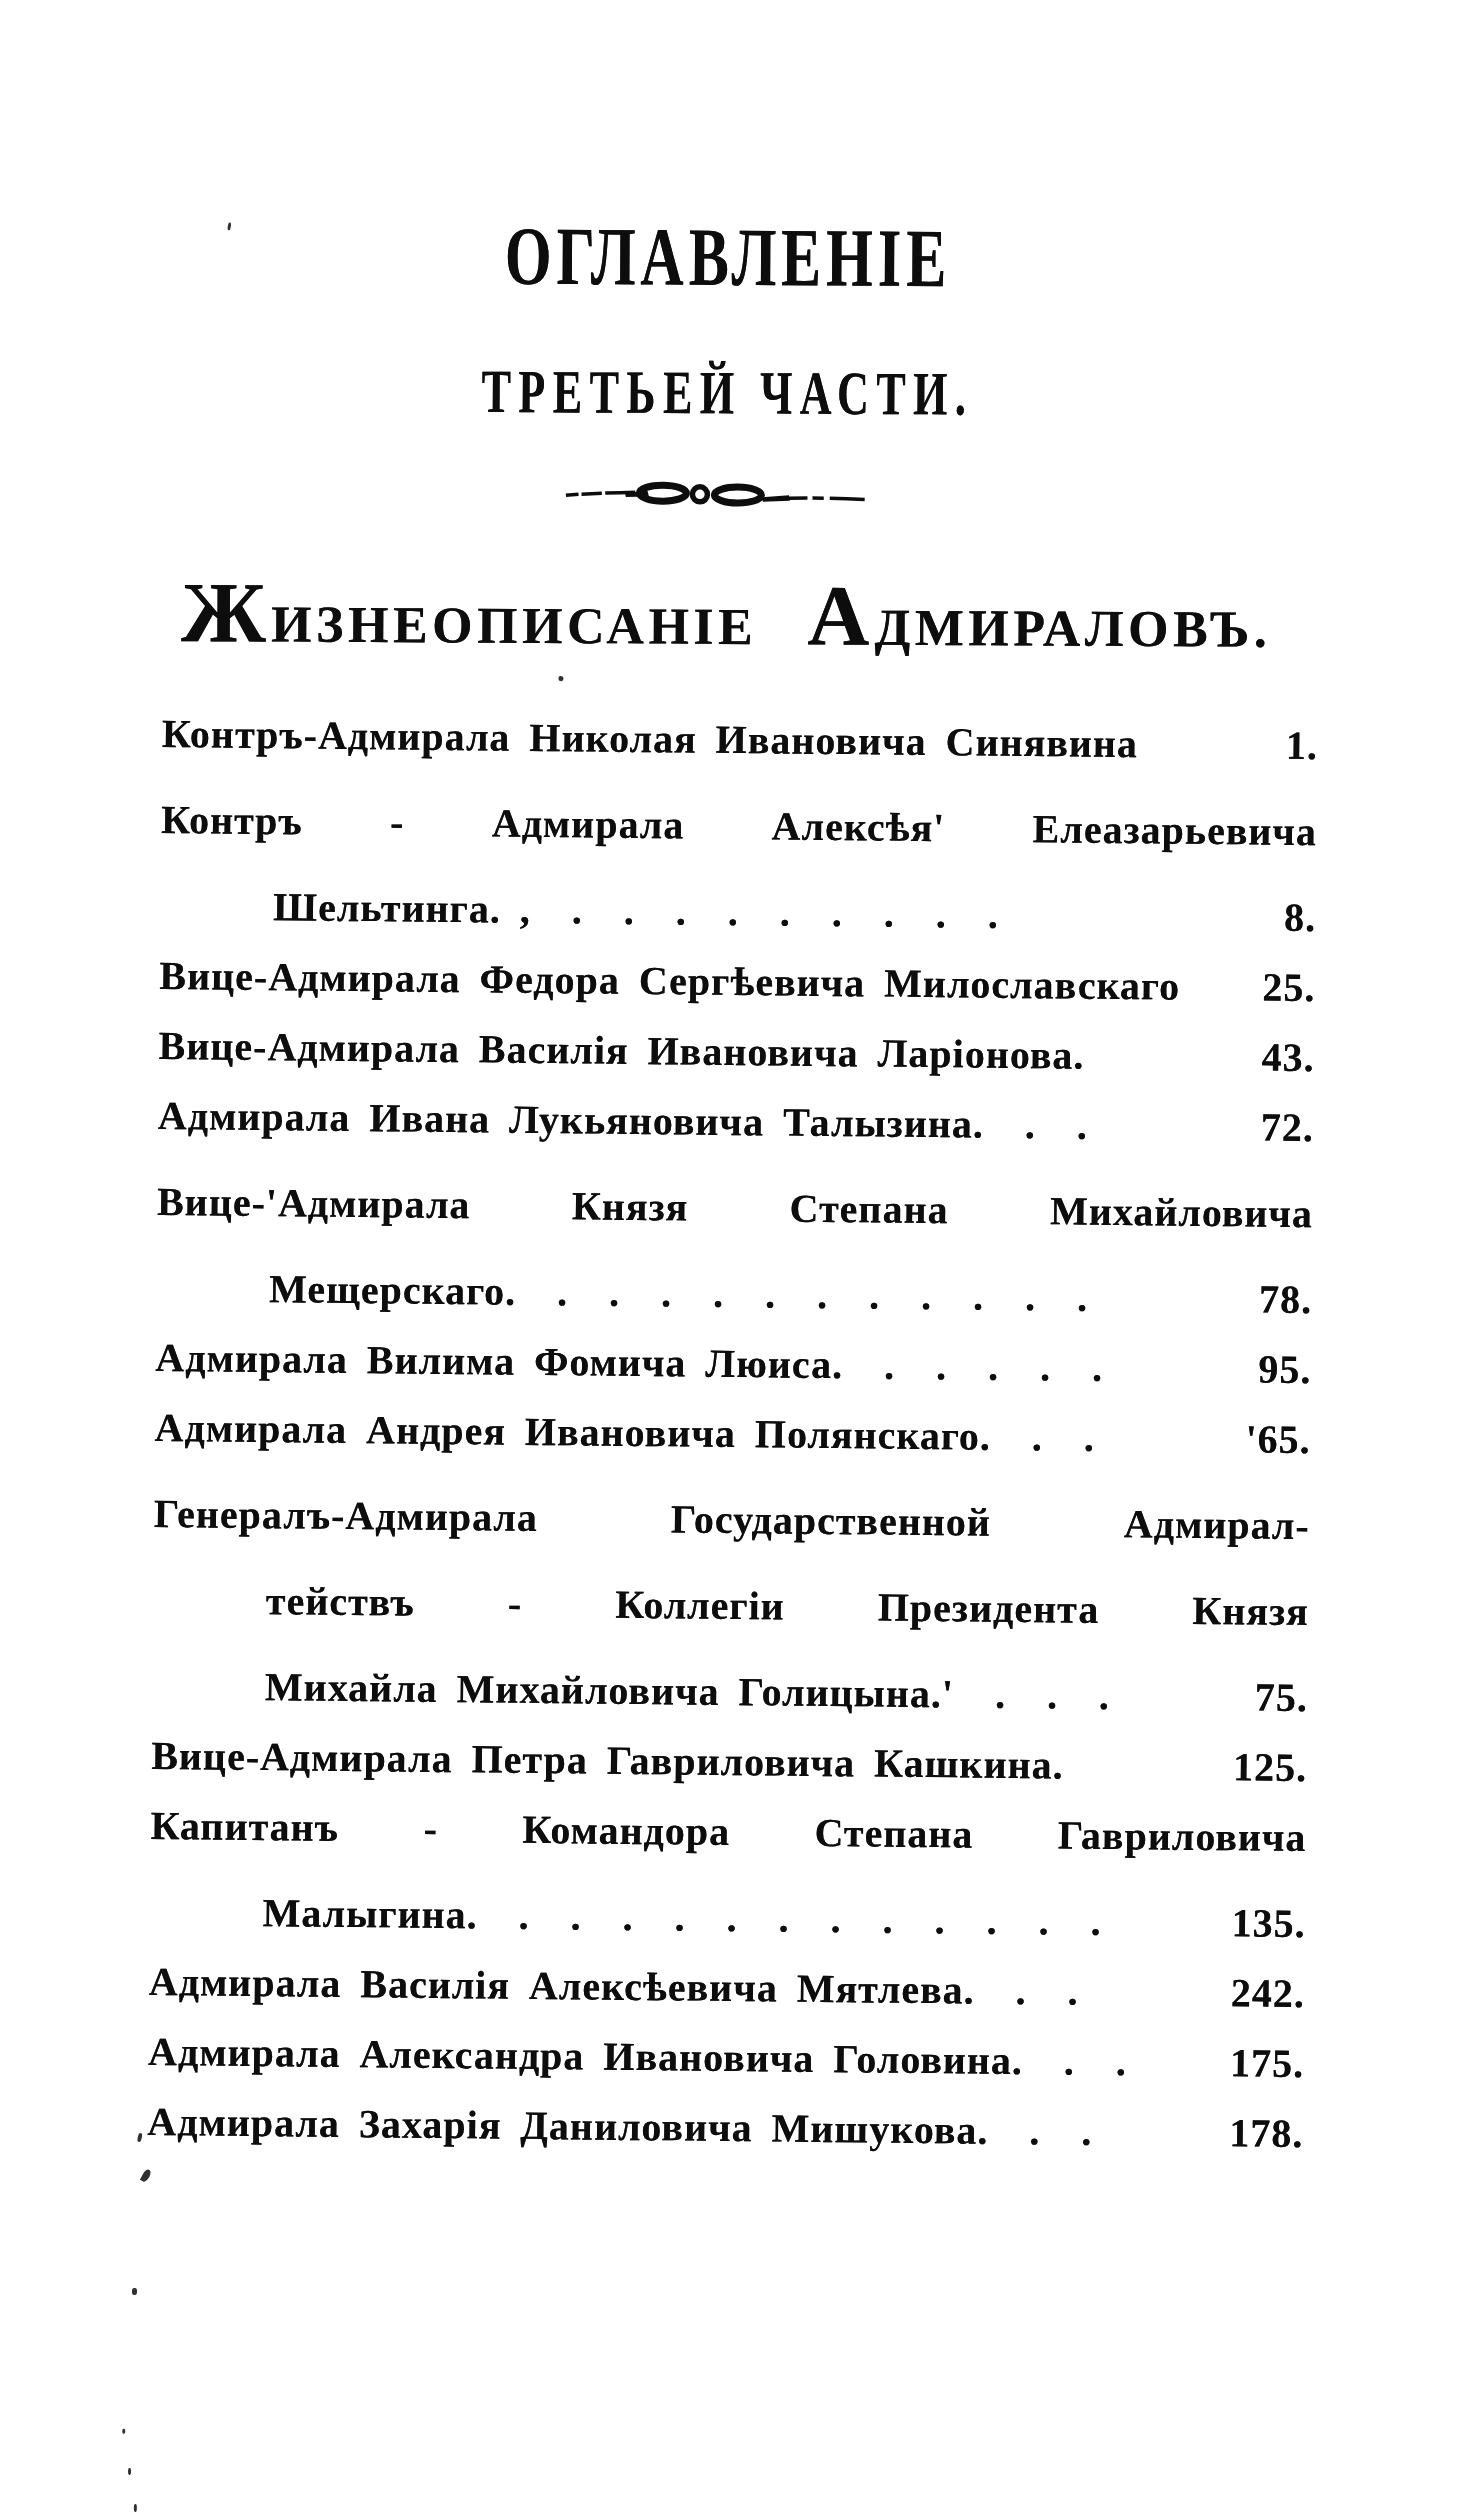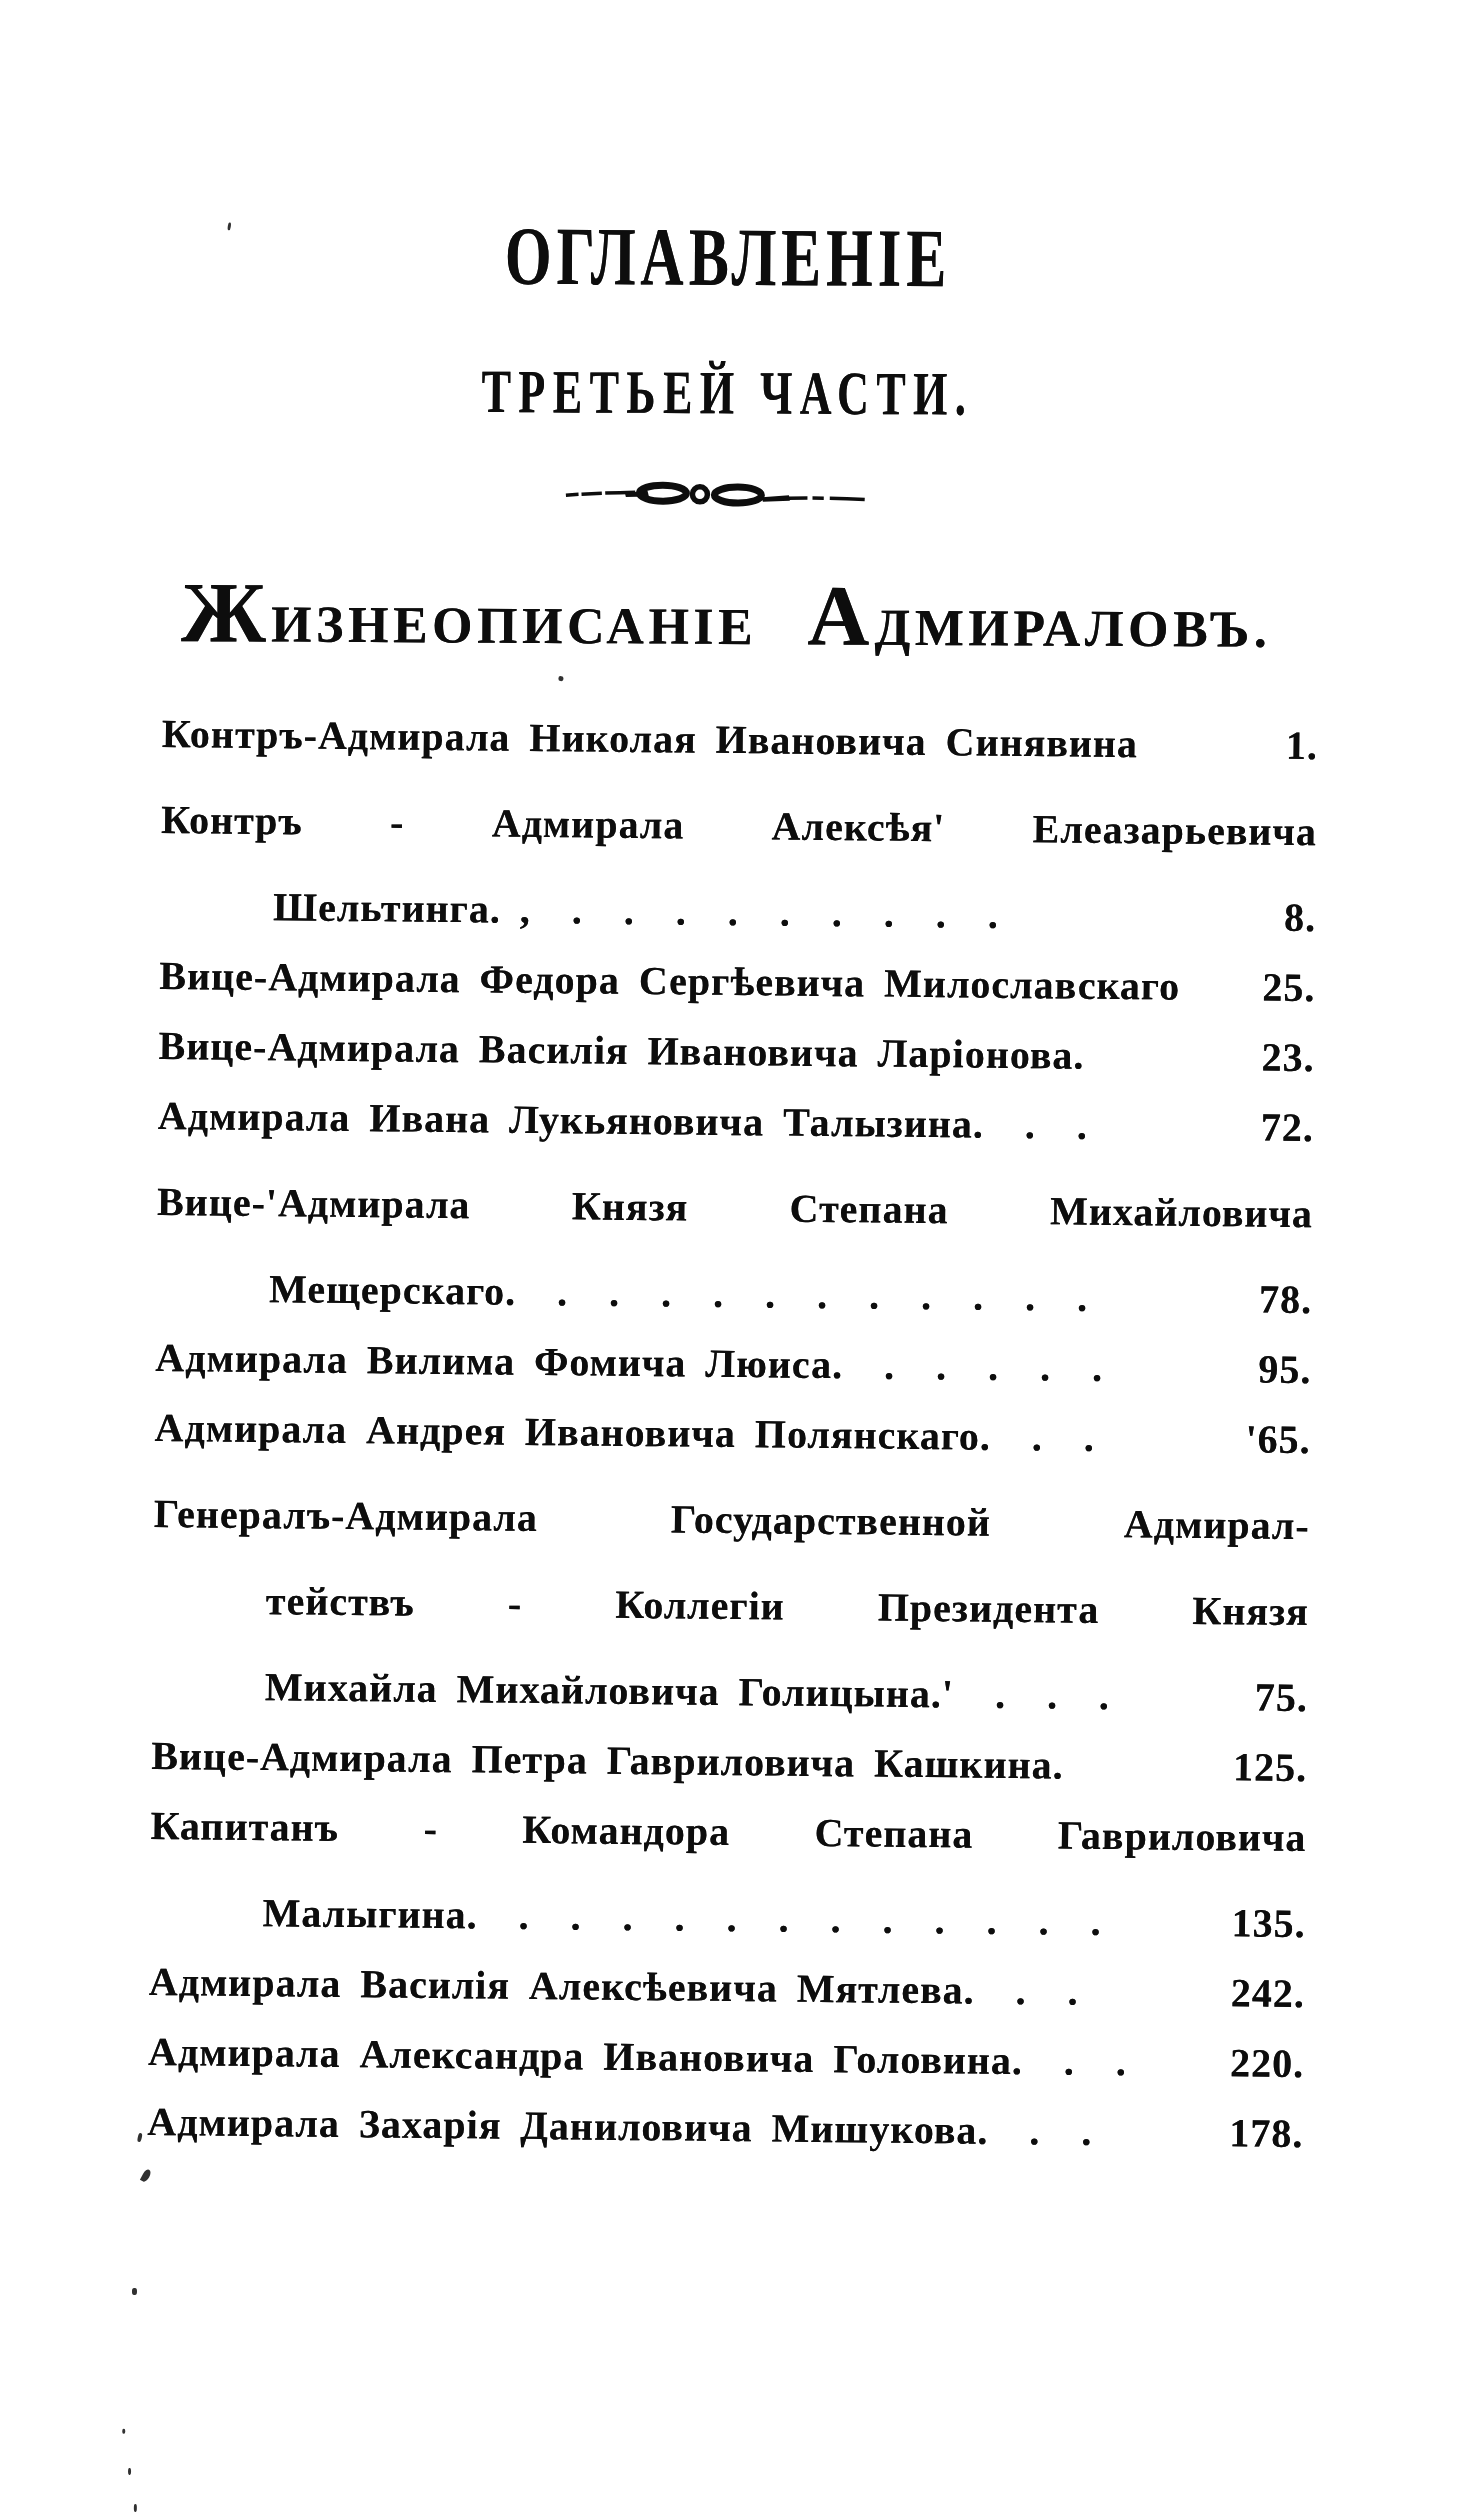--- a/index.html
+++ b/index.html
@@ -108,21 +108,21 @@
       <div class="toc-line indent spread">
     <span class="line-text">Шельтинга. , . . . . . . . . .</span>
     <span class="line-page">8.</span>
   </div>
       <div class="toc-line">
     <span class="line-text">Вице-Адмирала Федора Сергѣевича Милославскаго</span>
     <span class="line-page">25.</span>
   </div>
       <div class="toc-line">
     <span class="line-text">Вице-Адмирала Василія Ивановича Ларіонова.</span>
-    <span class="line-page">23.</span>
+    <span class="line-page">43.</span>
   </div>
       <div class="toc-line">
     <span class="line-text">Адмирала Ивана Лукьяновича Талызина. . .</span>
     <span class="line-page">72.</span>
   </div>
       <div class="toc-line justify spread">
     <span class="line-text">Вице-'Адмирала Князя Степана Михайловича</span>
 
   </div>
       <div class="toc-line indent spread">
@@ -160,21 +160,21 @@
       <div class="toc-line indent spread">
     <span class="line-text">Малыгина. . . . . . . . . . . . .</span>
     <span class="line-page">135.</span>
   </div>
       <div class="toc-line">
     <span class="line-text">Адмирала Василія Алексѣевича Мятлева. . .</span>
     <span class="line-page">242.</span>
   </div>
       <div class="toc-line">
     <span class="line-text">Адмирала Александра Ивановича Головина. . .</span>
-    <span class="line-page">220.</span>
+    <span class="line-page">175.</span>
   </div>
       <div class="toc-line">
     <span class="line-text">Адмирала Захарія Даниловича Мишукова. . .</span>
     <span class="line-page">178.</span>
   </div>
     </div>
 
   <div class="speck" style="left:229px;top:225px;width:3px;height:8px;transform:rotate(8deg)"></div>
   <div class="speck" style="left:562px;top:677px;width:4.5px;height:4.5px"></div>
   <div class="speck" style="left:149px;top:2136px;width:3.5px;height:9px;transform:rotate(12deg)"></div>

